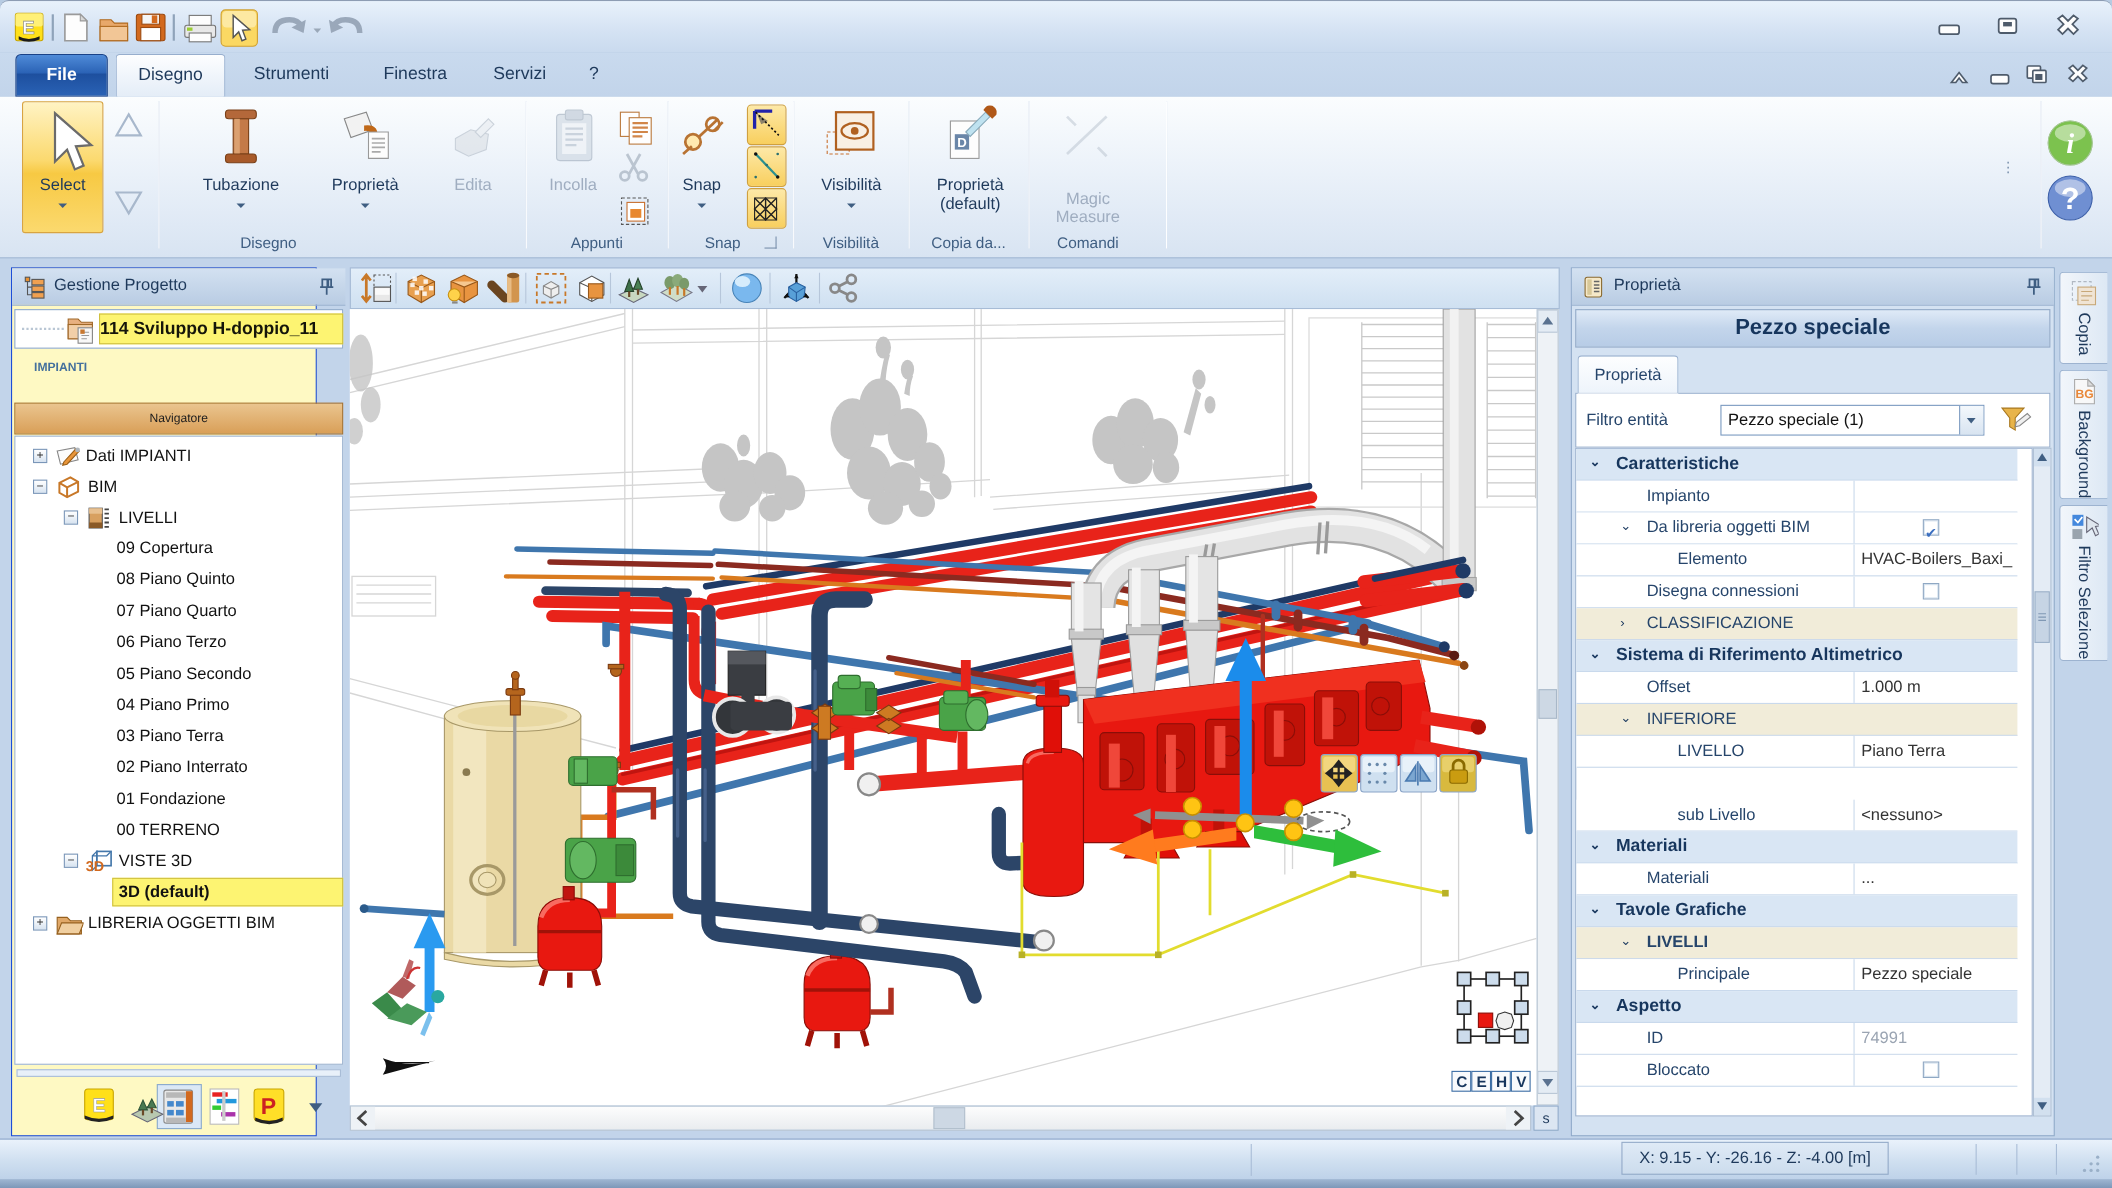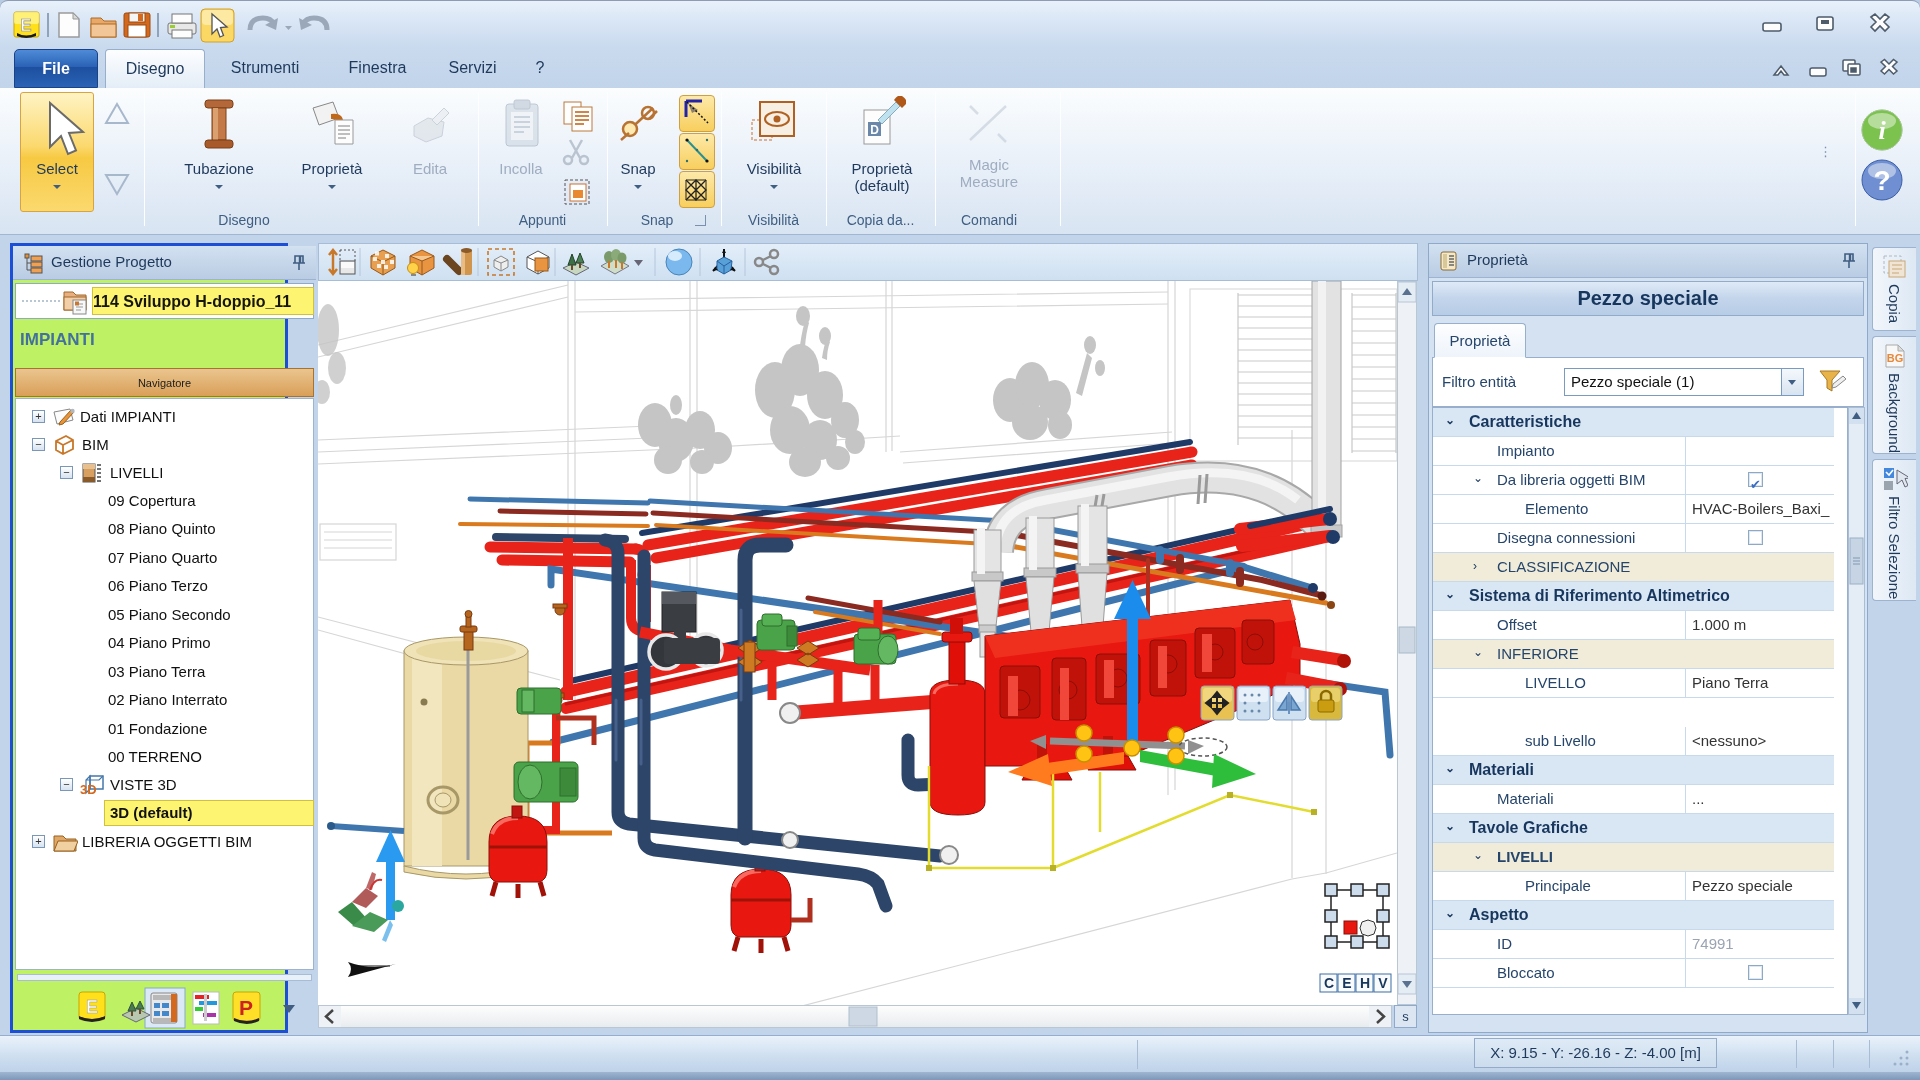--- a/index.html
+++ b/index.html
@@ -20,21 +20,21 @@
   background:linear-gradient(#fbfdfe,#edf3fa 40%,#dfe9f5 80%,#d8e4f2);
   border-bottom:1px solid #a0b6d2; }
 .gsep { position:absolute; top:92px; height:134px; width:1px; background:#c3d2e4; border-right:1px solid #fdfeff; }
 .glabel { position:absolute; top:212px; font-size:14px; color:#3f5e82; text-align:center; }
 .btext { position:absolute; font-size:15px; color:#1e395b; text-align:center; }
 .btext.dis { color:#9fadc0; }
 .dd { position:absolute; width:0; height:0; border-left:4px solid transparent; border-right:4px solid transparent; border-top:4px solid #3f5e82; }
 
 #mainbg { left:0; top:235px; width:1920px; height:800px; background:#c2d4ea; }
 
-#leftpanel { left:10px; top:243px; width:278px; height:790px; background:#bef264; border:3px solid #1d4ed8; }
+#leftpanel { left:10px; top:243px; width:278px; height:790px; background:#fef9c3; border:1px solid #1d4ed8; }
 #lp-head { position:absolute; left:0px; top:0px; width:303px; height:34px; background:linear-gradient(#d3e1f1,#b9cce3); border-bottom:1px solid #9db3d0; }
 #lp-proj { position:absolute; left:2px; top:37px; width:299px; height:36px; background:#fff; border:1px solid #8ea9c9; }
 #navg { position:absolute; left:2px; top:122px; width:299px; height:29px; background:linear-gradient(#eac58f,#d99f58); border:1px solid #a8732f; text-align:center; font-size:11px; line-height:28px; color:#1c1c1c; }
 #tree { position:absolute; left:2px; top:152px; width:299px; height:572px; background:#fff; border:1px solid #9db3d0; font-size:15px; color:#111; }
 .trow { position:absolute; left:0; width:295px; height:28px; line-height:28px; white-space:nowrap; }
 .pbox { position:absolute; width:13px; height:13px; top:7px; background:linear-gradient(#fff,#d7e3f0); border:1px solid #7a96b8; font-size:11px; line-height:11px; text-align:center; color:#333; }
 #lp-icons { position:absolute; left:2px; top:737px; width:299px; height:50px; }
 
 #vp-toolbar { left:318px; top:243px; width:1100px; height:38px; background:linear-gradient(#e3eef9,#cfe0f1); border:1px solid #a7bcd6; }
 #viewport { left:318px; top:281px; width:1079px; height:724px; background:#fff; }
@@ -246,21 +246,21 @@
   <rect x="10" y="26" width="13" height="14" fill="#6a86a8"></rect>
   <text x="16.5" y="37.5" font-size="12" font-weight="bold" fill="#fff" text-anchor="middle" font-family="Liberation Sans">D</text>
   <path d="M20 24 L38 6 l4 4 -18 18 z" fill="#bfe2f0" stroke="#88aabb"></path>
   <path d="M36 4 l8 8 4 -4 q2 -4 -4 -8 q-4 -2 -8 4" fill="#b05818"></path>
 </svg>
 <div class="btext" style="left:838px;top:160px;width:88px;">Proprietà<br>(default)</div>
 
 <svg class="abs" style="left:962px;top:100px;" width="52" height="48" viewBox="0 0 52 48" opacity="0.5">
   <path d="M8 40 L44 6 M8 6 l8 8 M36 34 l8 8" stroke="#b8c2ce" stroke-width="2.5" fill="none"></path>
 </svg>
-<div class="btext dis" style="left:944px;top:156px;width:90px;">Magic<br>Measure</div>
+<div class="btext dis" style="left:944px;top:172px;width:90px;">Magic<br>Measure</div>
 
 <div class="abs" style="left:1819px;top:148px;width:4px;height:26px;color:#7a90ac;font-size:13px;line-height:8px;">⋮</div>
 <svg class="abs" style="left:1858px;top:108px;" width="50" height="100" viewBox="0 0 50 100">
   <circle cx="24" cy="22" r="20" fill="#7cc24e" stroke="#4e9428"></circle>
   <circle cx="24" cy="22" r="20" fill="none" stroke="#fff" stroke-width="1" opacity="0.5"></circle>
   <ellipse cx="24" cy="13" rx="14" ry="8" fill="#fff" opacity="0.45"></ellipse>
   <text x="24" y="31" font-size="26" font-weight="bold" font-style="italic" text-anchor="middle" fill="#fff" font-family="Liberation Serif">i</text>
   <circle cx="24" cy="72" r="20" fill="#6f8fd2" stroke="#3c5fa8"></circle>
   <ellipse cx="24" cy="63" rx="14" ry="8" fill="#fff" opacity="0.45"></ellipse>
   <text x="24" y="82" font-size="28" font-weight="bold" text-anchor="middle" fill="#fff" font-family="Liberation Sans">?</text>
@@ -285,21 +285,21 @@
     <span style="position:absolute;left:6px;top:16px;width:38px;border-top:2px dotted #b9c6d4;"></span>
     <svg style="position:absolute;left:44px;top:4px;" width="30" height="28" viewBox="0 0 30 28">
       <path d="M4 4 h9 l3 3 h10 v15 h-22 z" fill="#e8b080" stroke="#a06828"></path>
       <rect x="4" y="9" width="22" height="13" fill="#f2cfa8" stroke="#a06828"></rect>
       <rect x="13" y="12" width="13" height="14" fill="#f8f8f8" stroke="#888"></rect>
       <path d="M16 16 h7 M16 19 h7 M16 22 h5" stroke="#999"></path>
       <rect x="15" y="13.5" width="4" height="4" fill="#c87830"></rect>
     </svg>
     <span style="position:absolute;left:76px;top:3px;width:222px;height:28px;background:#fdf472;border:1px solid #cfc040;font-size:16px;font-weight:bold;color:#15150a;line-height:27px;">114 Sviluppo H-doppio_11</span>
   </div>
-  <div style="position:absolute;left:7px;top:84px;font-size:17px;font-weight:bold;color:#44709d;">IMPIANTI</div>
+  <div style="position:absolute;left:20px;top:84px;font-size:11px;font-weight:bold;color:#44709d;">IMPIANTI</div>
   <div id="navg">Navigatore</div>
   <div id="tree">
     <div class="trow" style="top:4px;">
       <span class="pbox" style="left:16px;">+</span>
       <svg style="position:absolute;left:36px;top:3px;" width="24" height="22" viewBox="0 0 24 22">
           <path d="M2 6 l16 -3 3 11 -16 4 z" fill="#fcfcfc" stroke="#888"></path>
           <path d="M8 16 L19 4 l3 2 -11 12 -4 1 z" fill="#e8953a" stroke="#9a5f18"></path>
           <circle cx="20.5" cy="5" r="2.2" fill="#b0b8c0"></circle>
         </svg>
       <span style="position:absolute;left:64px;">Dati IMPIANTI</span>

